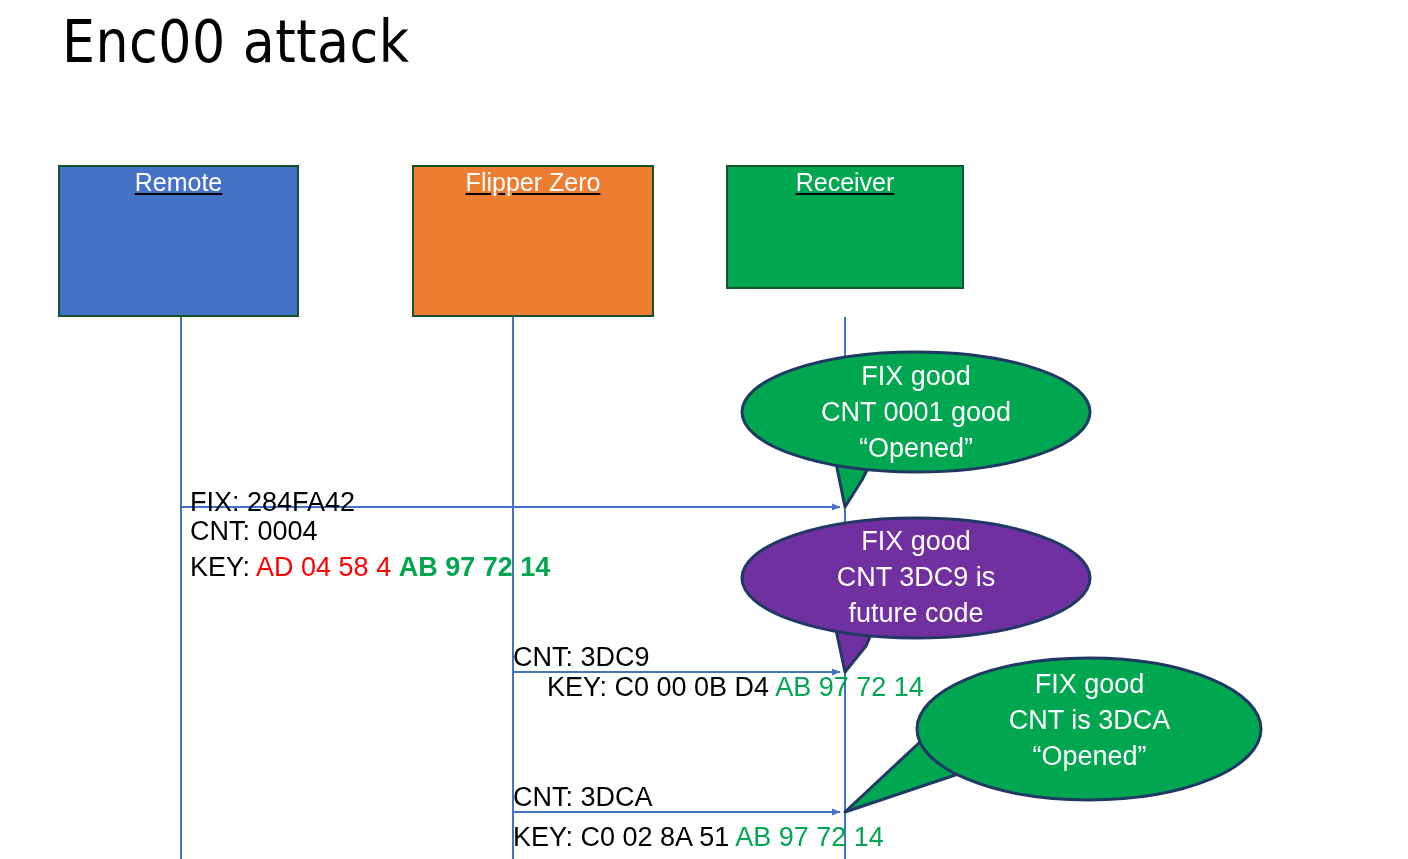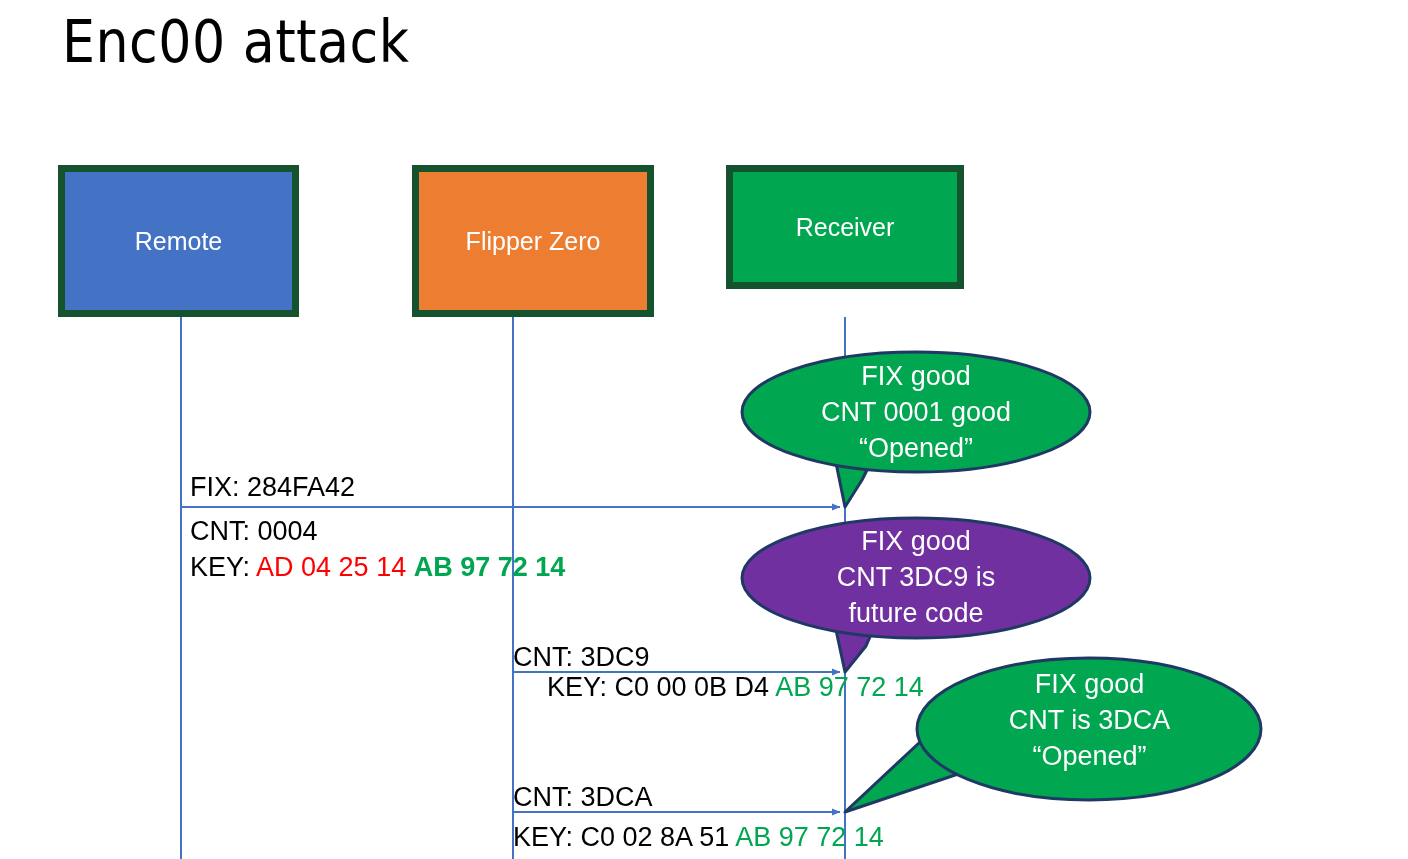--- a/index.html
+++ b/index.html
@@ -27,24 +27,25 @@
     letter-spacing: 0.5px;
     color: #000000;
     font-family: "DejaVu Sans Condensed", "Liberation Sans", sans-serif;
     white-space: nowrap;
   }
 
   
   .actor-box {
     position: absolute;
     box-sizing: border-box;
-    border: 7px solid #14532d;
+    border: 2px solid #14532d;
     display: flex;
-    align-items: center;
+    align-items: flex-start;
     justify-content: center;
+    text-decoration: underline;
   }
   .actor-label {
     color: #ffffff;
     font-size: 25px;
     line-height: 30px;
     white-space: nowrap;
   }
 
   #actor-remote   { left: 58px;  top: 165px; width: 241px; height: 152px; background: #4472C4; }
   #actor-flipper  { left: 391px; top: 165px; width: 242px; height: 152px; background: #ED7D31; margin-left: 21px; }
@@ -64,21 +65,21 @@
     position: absolute;
     font-size: 27px;
     line-height: 36px;
     white-space: nowrap;
     color: #000000;
   }
   .hex-red   { color: #FF0000; }
   .hex-green { color: #00A650; }
   .hex-green-bold { color: #00A650; font-weight: bold; }
 
-  #msg1-fix { left: 190px; top: 469px; }
+  #msg1-fix { left: 190px; top: 484px; }
   #msg1-cnt { left: 190px; top: 513px; }
   #msg1-key { left: 190px; top: 549px; }
 
   #msg2-cnt { left: 513px; top: 639px; }
   #msg2-key { left: 513px; top: 669px; margin-left: 34px; }
 
   #msg3-cnt { left: 513px; top: 779px; }
   #msg3-key { left: 513px; top: 819px; }
 
   
@@ -137,21 +138,21 @@
 <div class="actor-box" id="actor-flipper">
   <span class="actor-label">Flipper Zero</span>
 </div>
 
 <div class="actor-box" id="actor-receiver">
   <span class="actor-label">Receiver</span>
 </div>
 
 <div class="msg-text" id="msg1-fix">FIX: 284FA42</div>
 <div class="msg-text" id="msg1-cnt">CNT: 0004</div>
-<div class="msg-text" id="msg1-key"><span>KEY: </span><span class="hex-red">AD 04 25 14</span><span>&nbsp;</span><span class="hex-green-bold">AB 97 72 14</span></div>
+<div class="msg-text" id="msg1-key"><span>KEY: </span><span class="hex-red">AD 04 58 4</span><span>&nbsp;</span><span class="hex-green-bold">AB 97 72 14</span></div>
 
 <div class="msg-text" id="msg2-cnt">CNT: 3DC9</div>
 <div class="msg-text" id="msg2-key"><span>KEY: C0 00 0B D4 </span><span class="hex-green">AB 97 72 14</span></div>
 
 <div class="msg-text" id="msg3-cnt">CNT: 3DCA</div>
 <div class="msg-text" id="msg3-key"><span>KEY: C0 02 8A 51 </span><span class="hex-green">AB 97 72 14</span></div>
 
 <div class="callout-text" id="callout1-text">
   <div>FIX good</div>
   <div>CNT 0001 good</div>

